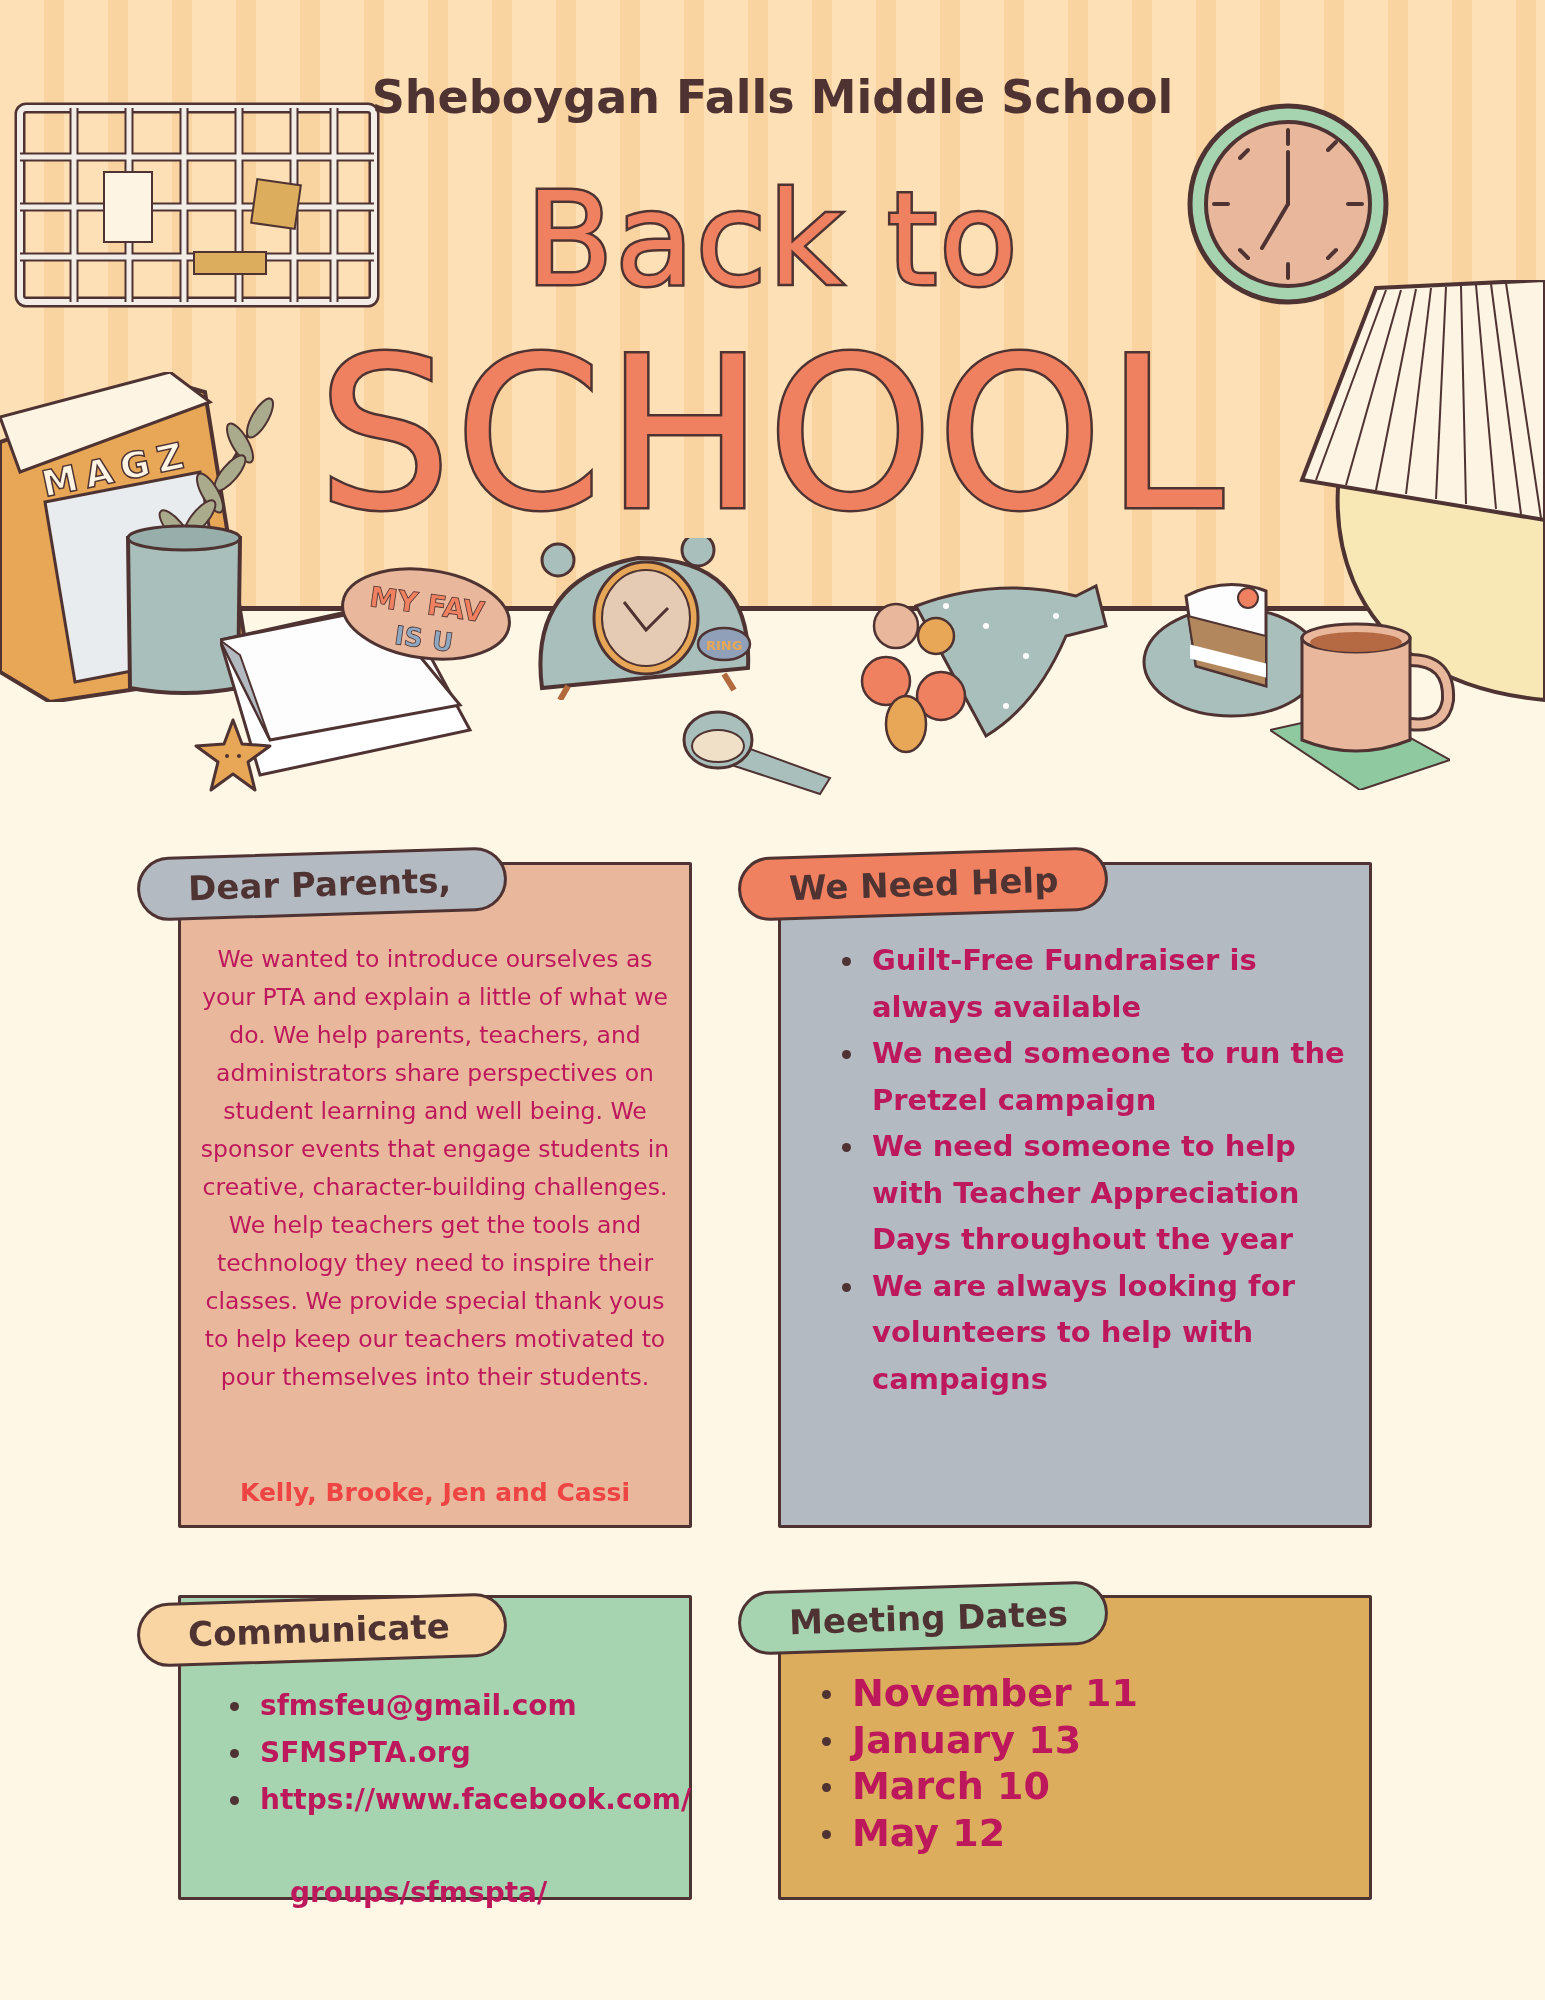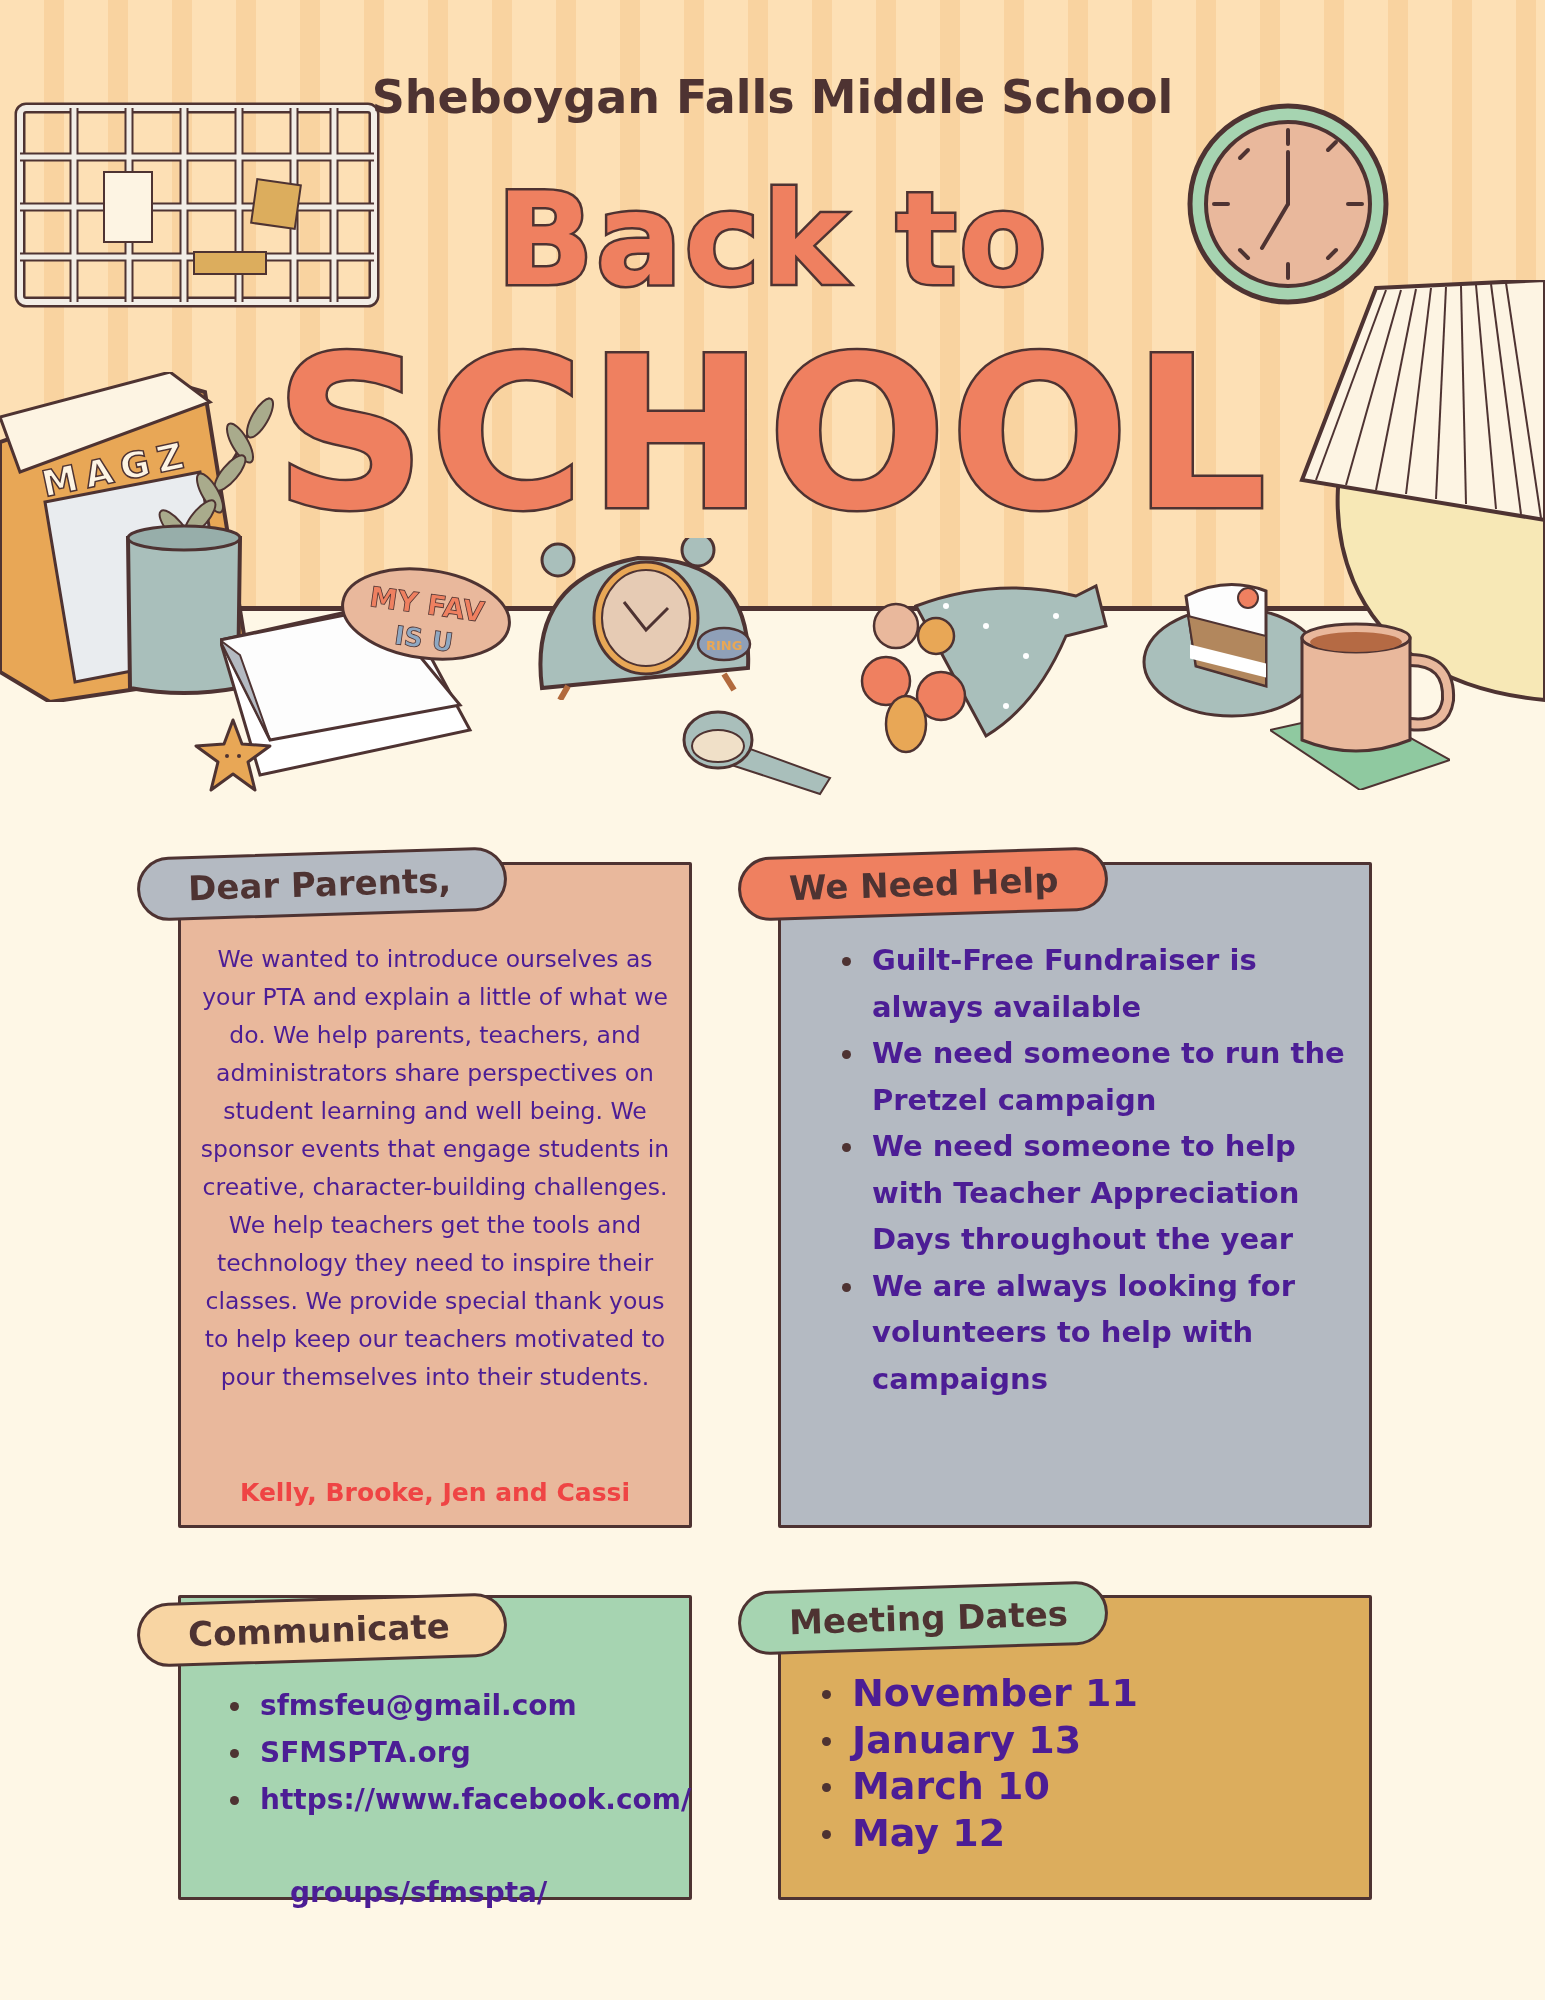--- a/index.html
+++ b/index.html
@@ -17,21 +17,21 @@
   .desk-line { position: absolute; left: 0; top: 606px; width: 1545px; height: 5px; background: #4e3332; }
   .desk { position: absolute; left: 0; top: 611px; width: 1545px; height: 1389px; background: #fef7e6; }
 
   .school-name {
     position: absolute; left: 0; width: 1545px; top: 70px; text-align: center;
     font-family: "DejaVu Sans", sans-serif; font-weight: bold; font-size: 46px;
     color: #4e3332; letter-spacing: 0px;
   }
   .headline {
     position: absolute; left: 0; width: 1545px; text-align: center;
-    font-family: "DejaVu Sans", sans-serif; font-weight: bold; color: #ef8060;
+    font-family: "DejaVu Sans", sans-serif; font-weight: normal; color: #ef8060;
     -webkit-text-stroke: 5px #4e3332; paint-order: stroke fill;
   }
   .headline.back { top: 165px; font-size: 128px; letter-spacing: 2px; }
   .headline.school { top: 330px; font-size: 210px; letter-spacing: 4px; line-height: 1; }
 
   .deco { position: absolute; }
 
   .card {
     position: absolute;
     border: 3px solid #4e3332;
@@ -42,21 +42,21 @@
     border: 3px solid #4e3332;
     border-radius: 34px;
     height: 64px;
     font-family: "DejaVu Sans", sans-serif; font-weight: bold;
     font-size: 34px; padding-left: 48px; line-height: 58px;
     transform: rotate(-1.8deg);
     color: #4e3332;
   }
   .body-text {
     font-family: "DejaVu Sans", sans-serif;
-    color: #4c1d95;
+    color: #be185d;
   }
   .letter {
     position: absolute; left: 200px; top: 940px; width: 470px;
     text-align: center; font-size: 23.5px; line-height: 38px;
   }
   .sig {
     position: absolute; left: 178px; top: 1478px; width: 514px; text-align: center;
     font-size: 25px; color: #ef4444; font-weight: bold;
   }
   ul.bullets { list-style: none; position: absolute; font-weight: bold; }

